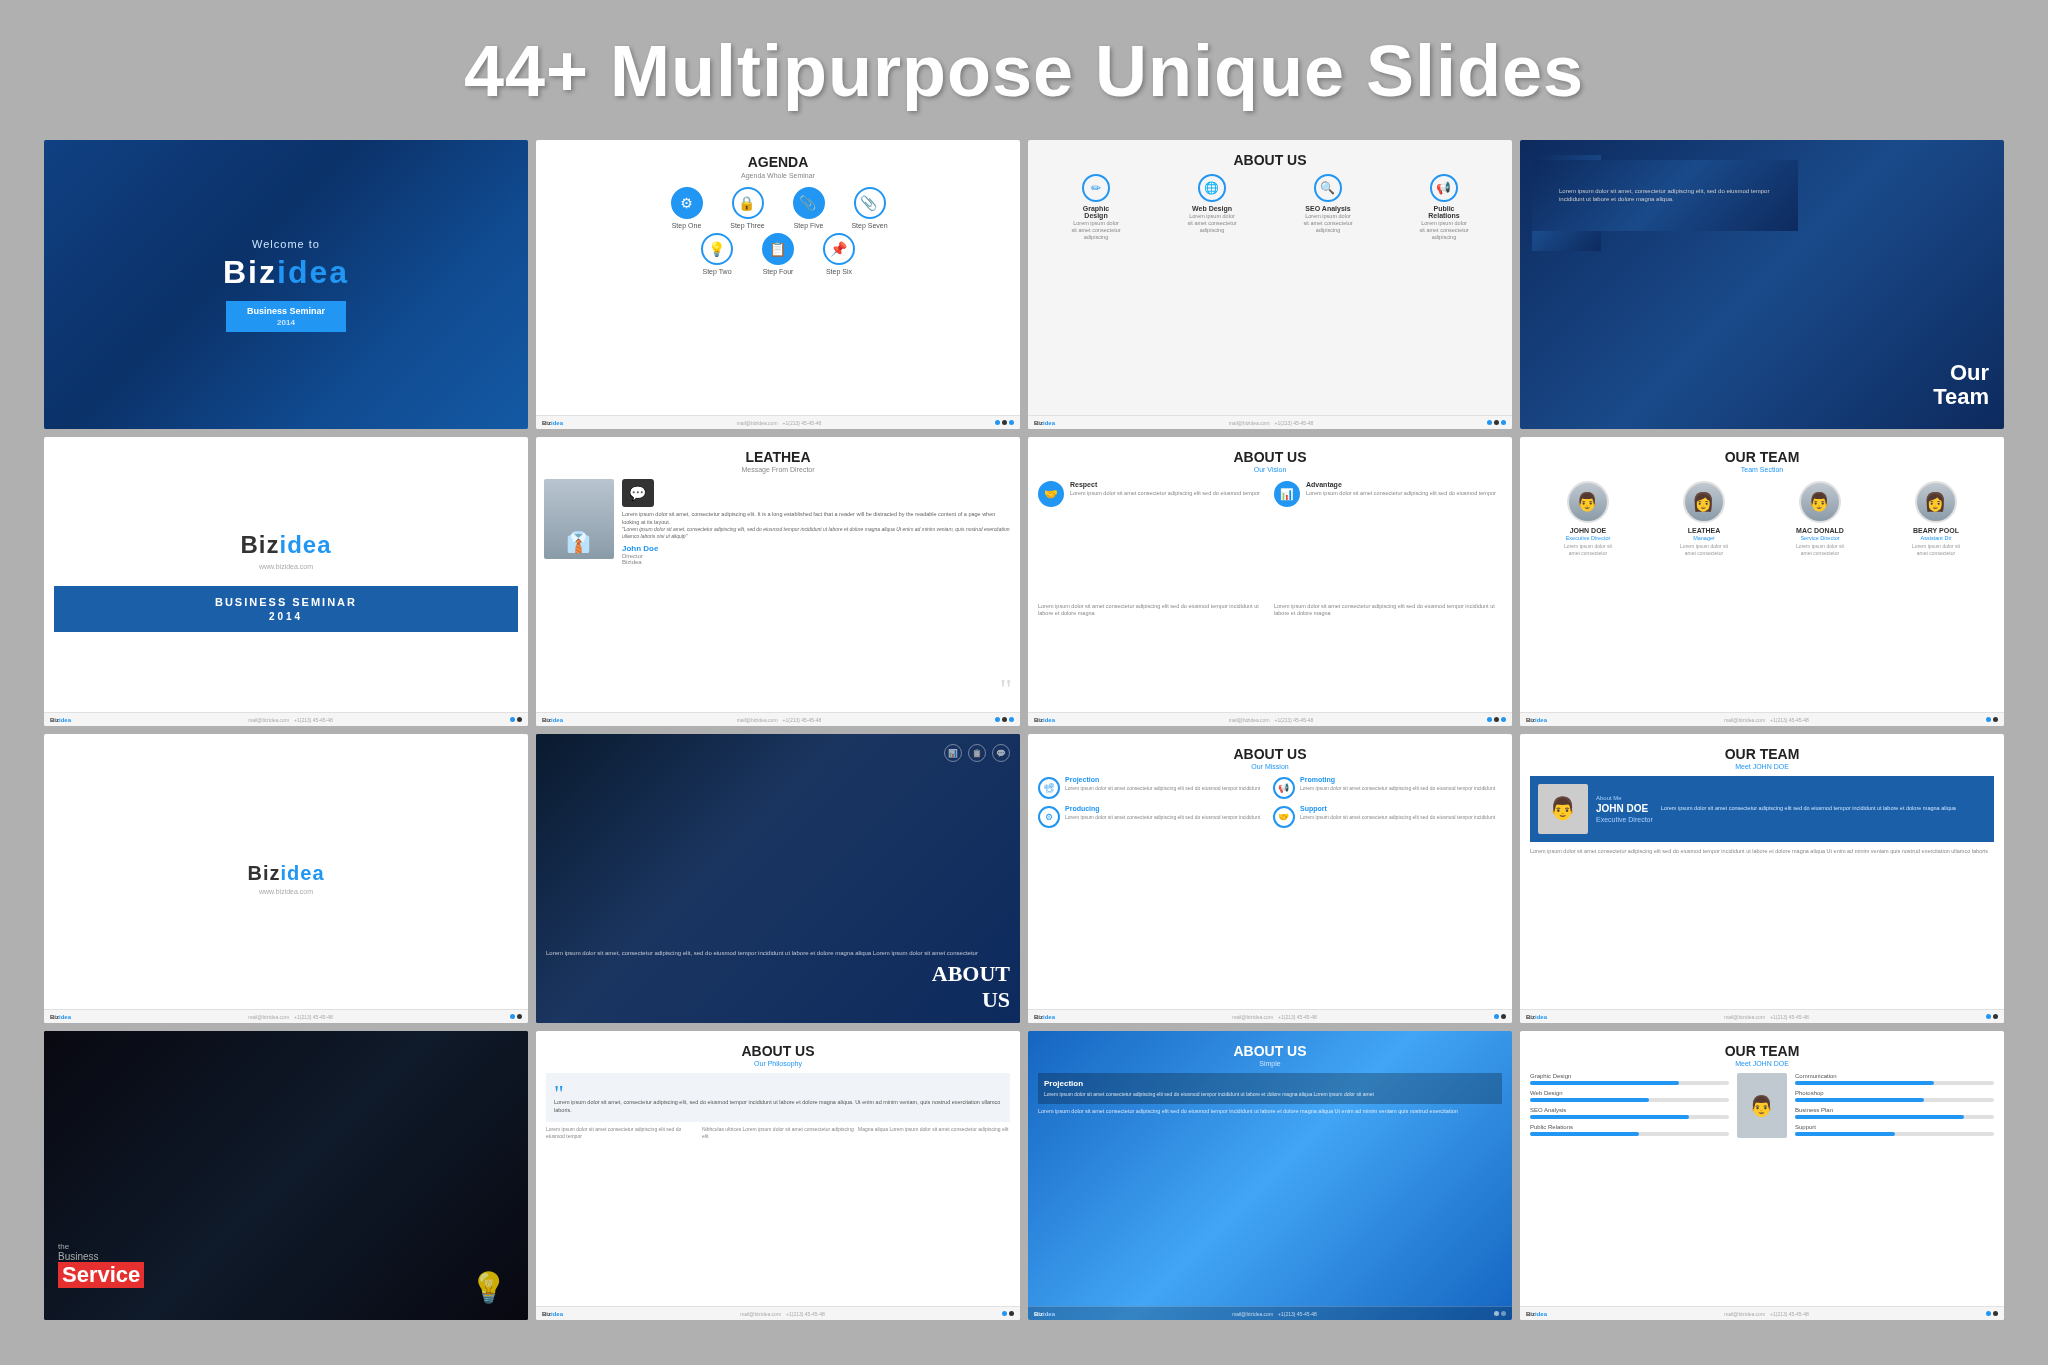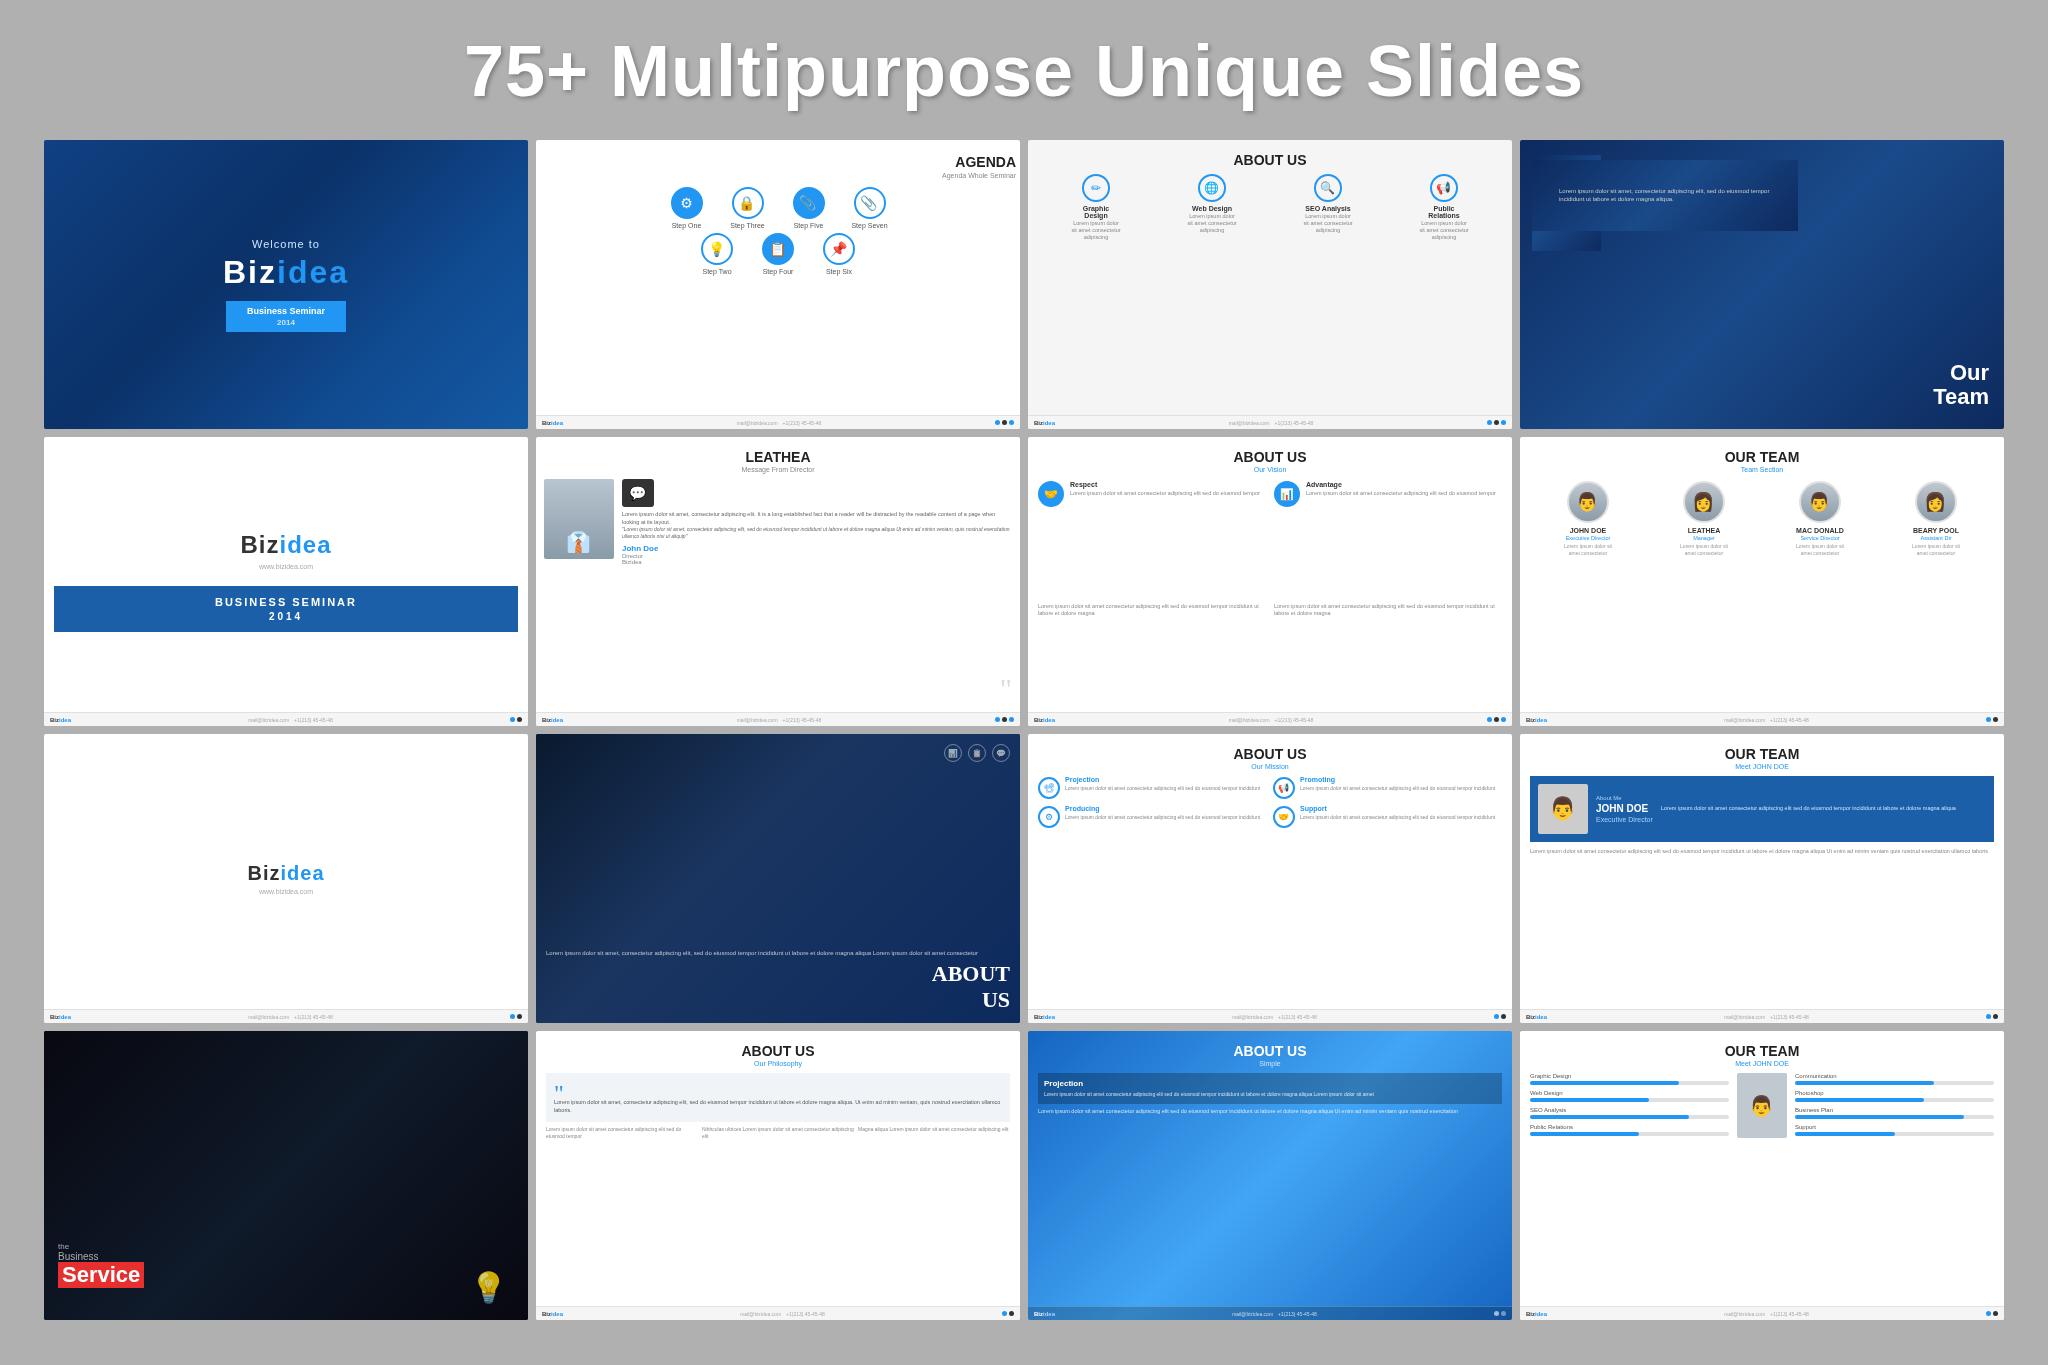--- a/index.html
+++ b/index.html
@@ -66,21 +66,21 @@
     .slide-1 .brand span { color: #2196f3; }
     .slide-1 .bar {
       background: #2196f3; color: #fff; font-size: 9px; font-weight: bold;
       padding: 5px 20px; margin-top: 10px; text-align: center; width: 120px;
     }
     .slide-1 .bar-sub { color: #cce4ff; font-size: 8px; margin-top: 2px; }
 
     
     .slide-2 {
       background: #fff;
-      display: flex; flex-direction: column; align-items: flex-end;
+      display: flex; flex-direction: column; align-items: center;
       padding: 14px 4px 8px;
     }
     .slide-2 .slide-title {
       font-size: 14px; font-weight: bold; color: #222; text-align: center; margin-bottom: 2px;
     }
     .slide-2 .slide-sub {
       font-size: 7px; color: #888; text-align: center; margin-bottom: 8px;
     }
     .agenda-steps {
       display: flex; flex-wrap: wrap; justify-content: center;
@@ -396,21 +396,21 @@
     .footer-logo { font-size: 6px; font-weight: bold; }
     .footer-logo .biz { color: #333; }
     .footer-logo .idea { color: #2196f3; }
     .footer-info { font-size: 5px; color: #aaa; display: flex; gap: 5px; }
     .footer-dots { display: flex; gap: 2px; align-items: center; }
     .footer-dot { width: 5px; height: 5px; border-radius: 50%; }
   </style>
 </head>
 <body>
 
-<h1 class="main-title">75+ Multipurpose Unique Slides</h1>
+<h1 class="main-title">44+ Multipurpose Unique Slides</h1>
 
 <div class="grid-container">
 
   <div class="slide slide-1">
     <div class="overlay"></div>
     <div class="content">
       <div class="welcome-text">Welcome to</div>
       <div class="brand">Biz<span>idea</span></div>
       <div class="bar">
         <div>Business Seminar</div>

